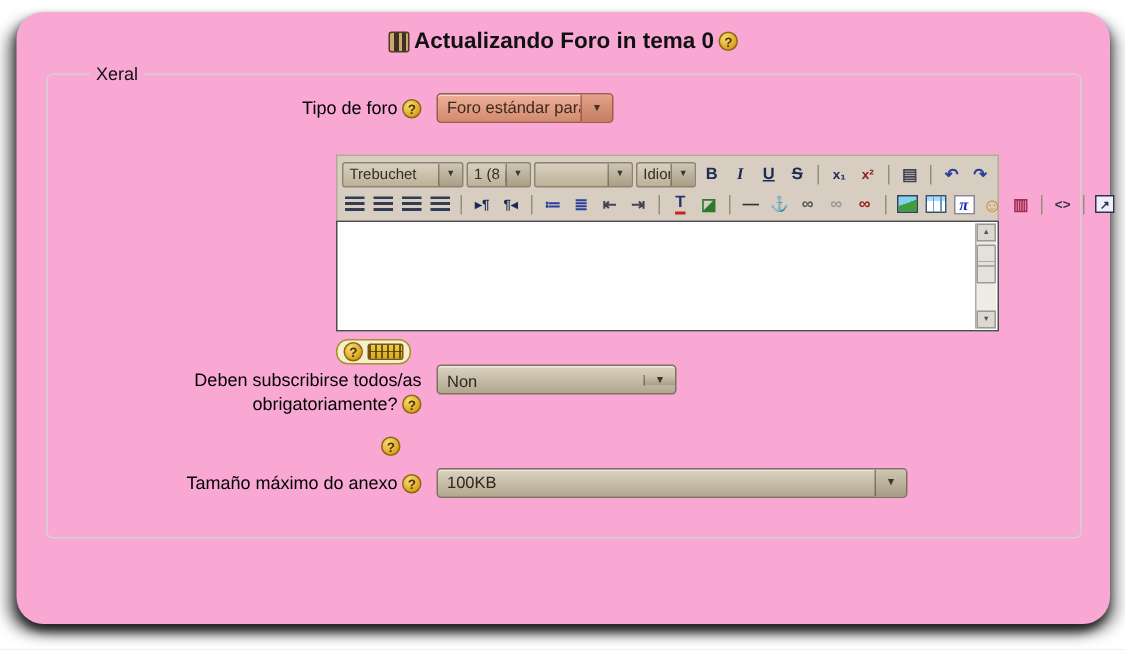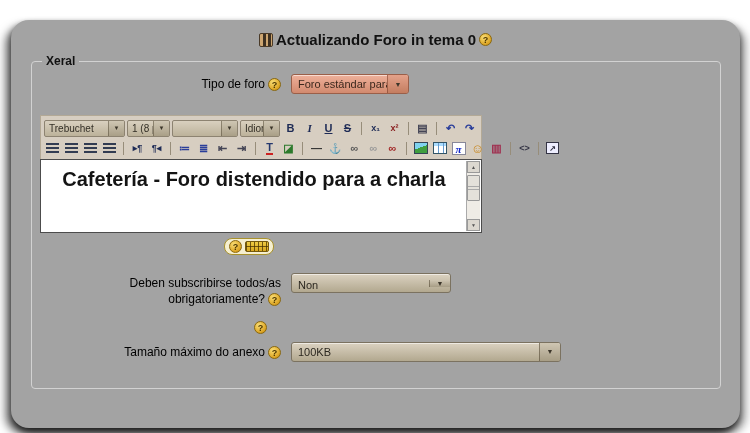--- a/index.html
+++ b/index.html
@@ -1,39 +1,39 @@
 <!DOCTYPE html>
 <html><head>
 <meta charset="utf-8">
 <style>
   * { box-sizing: border-box; margin: 0; padding: 0; }
   html,body { width: 750px; height: 433px; background:#fff; overflow:hidden;
     font-family:"Liberation Sans", sans-serif; }
 
-  .card { position:absolute; left:11px; top:20px; width:729px; height:408px;
-    background:#a3a3a3; border-radius:18px;
+  .card { position:absolute; left:11px; top:8px; width:729px; height:408px;
+    background:#f9a8d4; border-radius:18px;
     box-shadow: 0 4px 6px rgba(0,0,0,.65), -6px 6px 9px rgba(0,0,0,.5), 6px 6px 9px rgba(0,0,0,.35);
   }
 
   
   .hdr { padding-top:11px; display:flex; justify-content:center; align-items:center; gap:3px; }
   .forum-ico { width:14px; height:14px; border:1px solid #4a3a28; border-radius:2px;
     background:
       linear-gradient(90deg, #cda671 0 3px, #3e3122 3px 6px, #cda671 6px 8px, #3e3122 8px 11px, #cda671 11px 14px);
   }
   .hdr h1 { font-size:15px; font-weight:bold; color:#111; }
   .help { display:inline-block; width:13px; height:13px; border-radius:50%;
     background: radial-gradient(circle at 35% 30%, #f9dd74, #dca423 70%, #b67f12);
     border:1px solid #8a680e; color:#4c3600; font-size:9px; font-weight:bold;
     line-height:12px; text-align:center; vertical-align:middle; cursor:pointer; flex:none; }
 
   
   fieldset { margin:6px 19px 0 20px; border:1px solid #d2d2d2; border-radius:4px;
     padding:6px 8px 14px 8px; }
-  legend { font-size:12px; font-weight:bold; color:#111; padding:0 4px; margin-left:2px; }
+  legend { font-size:12px; font-weight:normal; color:#111; padding:0 4px; margin-left:20px; }
 
   .row { display:flex; align-items:flex-start; margin-bottom:7px; }
   .lbl { width:251px; text-align:right; padding-right:10px; padding-top:3px;
     font-size:12px; color:#000; line-height:1.3; }
   .lbl .help { margin-left:3px; }
   .req { color:#a00000; }
   .ctrl { flex:1; padding-top:0; }
 
   input.text { width:424px; height:18px; border:1px solid #777; padding:1px 3px;
     font-size:11px; color:#222; font-family:"Liberation Sans",sans-serif; background:#fff; }
@@ -47,21 +47,21 @@
     white-space:nowrap; overflow:hidden; }
   .select .arr { width:21px; border-left:1px solid rgba(80,70,50,.55);
     background:linear-gradient(#cfc6b3,#a79d85);
     display:flex; align-items:center; justify-content:center;
     font-size:7px; color:#3c362a; }
   .select.salmon { background:linear-gradient(#eeb09a,#d28a6f); border-color:#9a5f49; }
   .select.salmon .txt { color:#3c281d; }
   .select.salmon .arr { background:linear-gradient(#e4a28a,#c47d60); border-left-color:rgba(120,60,40,.55); }
 
   
-  .editor { width:442px; margin-top:21px; }
+  .editor { margin-left:184px; width:442px; margin-top:21px; }
   .toolbar { background:#d7cec1; border:1px solid #b3a996; border-bottom:none; padding:2px 3px 1px 3px; }
   .trow { display:flex; align-items:center; height:20px; gap:2px; }
   .tsel { height:17px; border-radius:2px; border:1px solid #8d8371;
     background:linear-gradient(#d9d0bf,#bcb29a); display:inline-flex; align-items:stretch; overflow:hidden; }
   .tsel .txt { font-size:10px; color:#332f26; padding:2px 4px 0 4px; flex:1; white-space:nowrap; overflow:hidden; }
   .tsel .arr { width:16px; border-left:1px solid rgba(80,70,50,.5); display:flex; align-items:center;
     justify-content:center; font-size:6px; color:#3c362a; background:linear-gradient(#cfc6b3,#a99f87); }
   .tbtn { min-width:17px; height:16px; display:flex; align-items:center; justify-content:center;
     font-size:11px; font-weight:bold; color:#1d2a55; cursor:pointer; border-radius:2px; }
   .sep { width:1px; height:13px; background:#978d7a; margin:0 3px; flex:none; }
@@ -103,23 +103,23 @@
 
   .editor-help { margin:5px 0 0 184px; display:inline-flex; align-items:center; gap:3px;
     border:1px solid #a8912c; border-radius:8px; padding:1px 4px; background:#f6efcf; }
   .kbd-ico { width:24px; height:11px; border:1px solid #74590c; border-radius:2px;
     background-image:
       repeating-linear-gradient(90deg, rgba(70,50,0,.75) 0 1px, transparent 1px 4px),
       linear-gradient(transparent 4px, rgba(70,50,0,.75) 4px 5px, transparent 5px),
       linear-gradient(#eecb42,#d8a81f);
     cursor:pointer; }
 
-  .mt18 { margin-top:18px; }
+  .mt18 { }
   .icon-below { display:block; margin:2px 14px 0 0; }
-  .w160 { width:160px;align-items:center; } .w118 { width:118px; } .w92 { width:92px; } .w270 { width:270px; }
+  .w160 { width:160px;align-items:center; } .w118 { width:118px; } .w92 { width:92px; } .w270 { width:314px; }
 </style>
 </head>
 <body>
 
 <div class="card">
 
   <div class="hdr">
     <span class="forum-ico"></span>
     <h1>Actualizando Foro in tema 0</h1>
     <span class="help">?</span>
@@ -225,21 +225,20 @@
           <span class="sep"></span>
           <span class="tbtn" style="font-size:9px;color:#334">&lt;&gt;</span>
           <span class="sep"></span>
           <span class="tbtn">
               <span class="zoom-ico">↗</span>
             </span>
         </div>
       </div>
 
       <div class="canvas">
-        <div class="ctext">Cafetería - Foro distendido para a charla</div>
         <div class="sbar">
           <span class="sbtn up">▲</span>
           <span class="sthumb"></span>
           <span class="sbtn down">▼</span>
         </div>
       </div>
 
     </div>
 
     <div class="editor-help">

